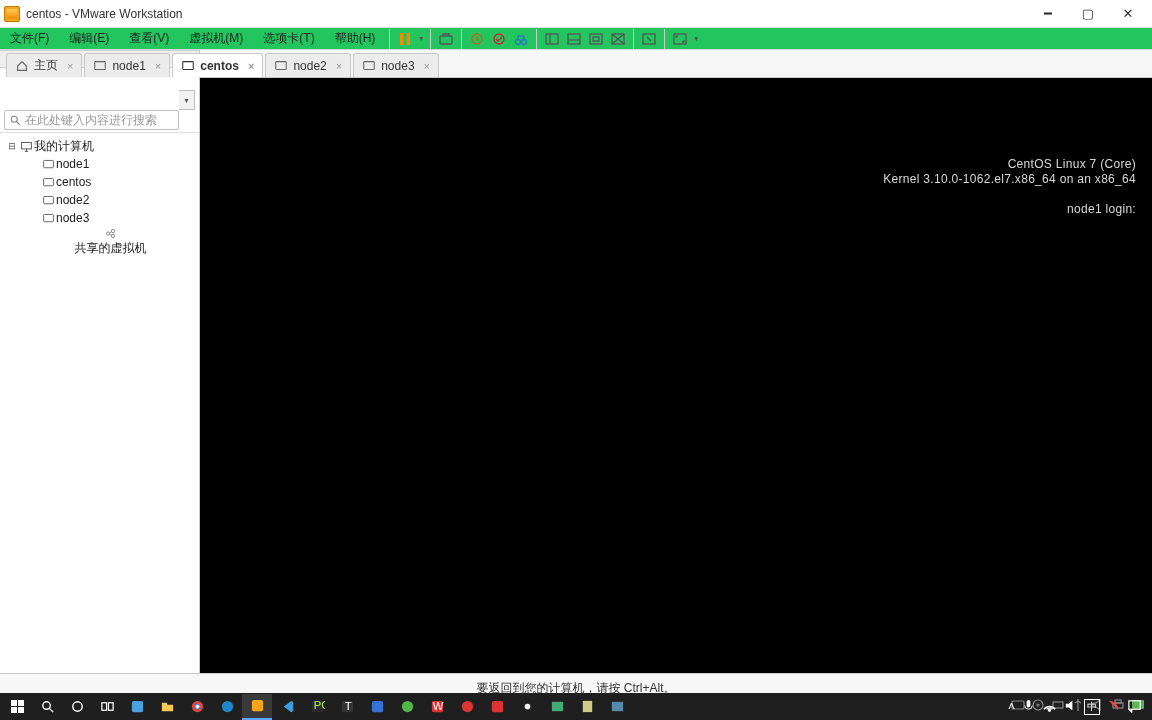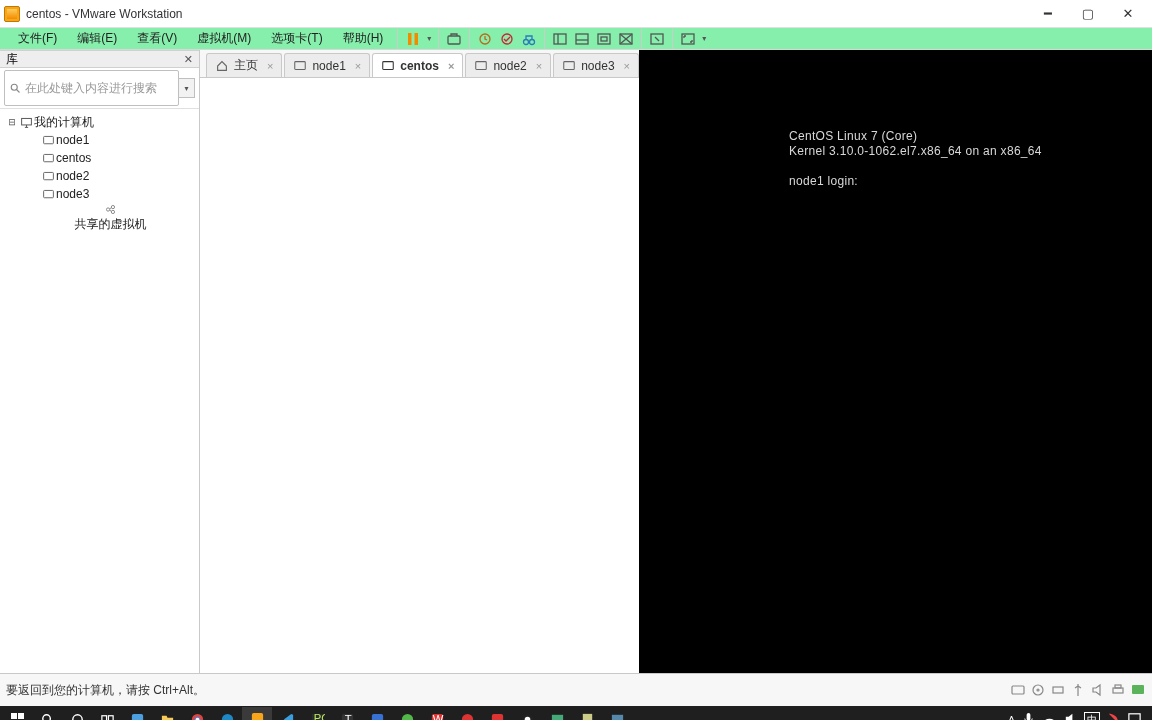--- a/index.html
+++ b/index.html
@@ -4,52 +4,52 @@
 <style>
 * { margin:0; padding:0; box-sizing:border-box; font-family:"Microsoft YaHei","Segoe UI",Tahoma,sans-serif; font-size:12px; }
 html,body { width:1152px; height:720px; overflow:hidden; background:#fff; }
 .titlebar { height:28px; background:#fff; display:flex; align-items:center; padding:0 4px; border-bottom:1px solid #e0e0e0; }
 .titlebar .app-icon { width:16px; height:16px; background:#f7a61b; border:1px solid #c07800; margin-right:6px; position:relative; border-radius:2px; }
 .titlebar .app-icon::after{content:"";position:absolute;inset:2px;background:linear-gradient(#ffcd5a,#f38b00);}
 .title-text { color:#333; }
 .wincontrols { margin-left:auto; display:flex; }
 .wincontrols div { width:40px; height:24px; display:flex; align-items:center; justify-content:center; color:#333; font-size:13px; }
 
-.menubar { height:22px; background:#86efac; display:flex; align-items:center; padding:0 8px; border-bottom:1px solid #d8d8d8;text-align:right; }
+.menubar { height:22px; background:#22c55e; display:flex; align-items:center; padding:0 0; border-bottom:1px solid #d8d8d8;text-align:right; }
 .menubar span { padding:2px 10px; color:#222; }
 .tb-sep { width:1px; height:20px; background:#ccc; margin:0 4px; }
 .tb-btn { width:22px; height:22px; display:flex; align-items:center; justify-content:center; border-radius:3px; color:#555;}
 .tb-btn svg{width:16px;height:16px;}
 .pause-btn{color:#f28b00;}
 .pause-btn svg rect{fill:#f28b00;}
 .drop { width:10px; display:flex; align-items:center; justify-content:center; color:#555; font-size:8px;}
 .library { width:200px; border-right:1px solid #c9c9c9; background:#fff; display:flex; flex-direction:column; position:absolute; left:0; top:50px; height:623px; }
 .lib-hdr { height:18px; background:#eeeeee; display:flex; align-items:center; padding:0 6px; border-bottom:1px solid #d0d0d0; border-top:1px solid #d0d0d0; }
 .lib-hdr .x { margin-left:auto; color:#555; font-size:11px; line-height:10px;}
 .search-row { padding:2px 4px; border-bottom:1px solid #e0e0e0; display:flex; align-items:center;}
-.search-box { flex:1; height:36px; border:1px solid #bfbfbf; display:flex; align-items:center; padding:6px 4px; color:#999; background:#fff; border-radius:2px;}
+.search-box { flex:1; height:20px; border:1px solid #bfbfbf; display:flex; align-items:center; padding:6px 4px; color:#999; background:#fff; border-radius:2px;margin-top:40px;}
 .search-box .mag { width:12px;height:12px;margin-right:4px; color:#888;}
 .search-drop { width:16px; height:20px; border:1px solid #bfbfbf; border-left:none; display:flex; align-items:center; justify-content:center; font-size:8px; color:#555; background:#f2f2f2;}
 .tree { padding:4px 0; }
 .tree-row { display:flex; align-items:center; height:18px; padding-left:6px; color:#222; }
 .tree-row .tw { width:12px; text-align:center; color:#555; font-size:9px; }
 .tree-row .ic { width:16px; display:flex; align-items:center; justify-content:center; }
 .tree-row.sel { background:#fff; }
 .tree-row .ic svg{width:13px;height:13px;}
 .indent1{padding-left:22px;flex-direction:column;}
 .indent2{padding-left:40px;}
 
-.main { margin-left:200px; flex:1; display:flex; flex-direction:row; height:623px;}
+.main { flex:1; display:flex; flex-direction:column; height:623px;text-align:right;}
 .tabs { height:28px; background:#f7f7f7; border-bottom:1px solid #c9c9c9; display:flex; align-items:flex-end; padding-left:6px; gap:2px;}
 .tab { height:24px; border:1px solid #c9c9c9; border-bottom:none; background:#ececec; display:flex; align-items:center; padding:0 8px; gap:5px; font-size:12px; color:#333; border-top-left-radius:3px;border-top-right-radius:3px; position:relative; min-width:68px;}
 .tab.active { background:#fff; font-weight:bold; }
 .tab .ic{width:14px;height:14px;display:flex;align-items:center;}
 .tab .x { color:#999; font-size:11px; margin-left:4px; }
 .console { flex:1; background:#000; color:#d8d8d8; font-family:"Courier New",monospace; font-size:13px; padding:80px 16px 0 150px; line-height:1.15; white-space:pre; letter-spacing:0.3px;}
-.statusbar { height:20px; background:#f7f7f7; border-top:1px solid #c9c9c9; display:flex; align-items:center; padding:16px 6px; font-size:12px; color:#333;}
+.statusbar { height:20px; background:#f7f7f7; border-top:1px solid #c9c9c9; display:flex; align-items:center; padding:6px 6px; font-size:12px; color:#333;flex-direction:column;}
 .status-icons { margin-left:auto; display:flex; gap:4px; }
 .status-icons div{width:16px;height:16px;display:flex;align-items:center;justify-content:center;color:#777;}
 
 .taskbar { height:27px; background:#1f1f1f; display:flex; align-items:center; padding:0 2px; }
 .taskbar .tbitem { width:30px; height:26px; display:flex; align-items:center; justify-content:center; color:#fff; }
 .taskbar .tbitem.sel{ background:#3a3a3a; border-bottom:2px solid #5aa7ff;}
 .taskbar .tray { margin-left:auto; display:flex; align-items:center; gap:6px; color:#fff; padding-right:8px; font-size:11px;}
 .taskbar svg{width:15px;height:15px;}
 .winlogo{display:grid;grid-template-columns:6px 6px;grid-template-rows:6px 6px;gap:1px;}
 .winlogo div{background:#fff;}

